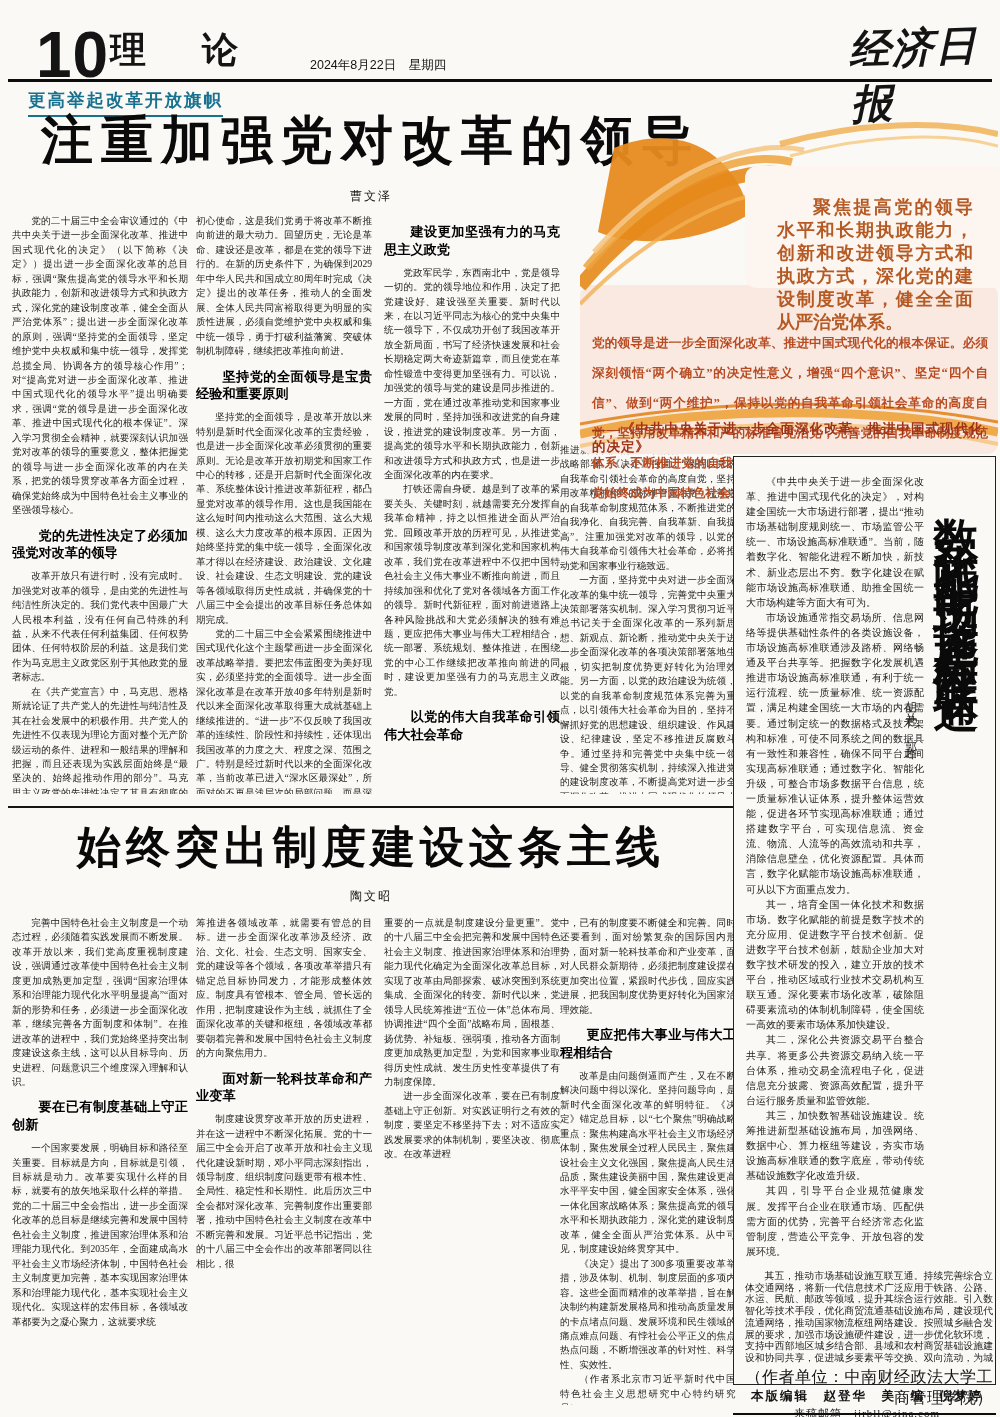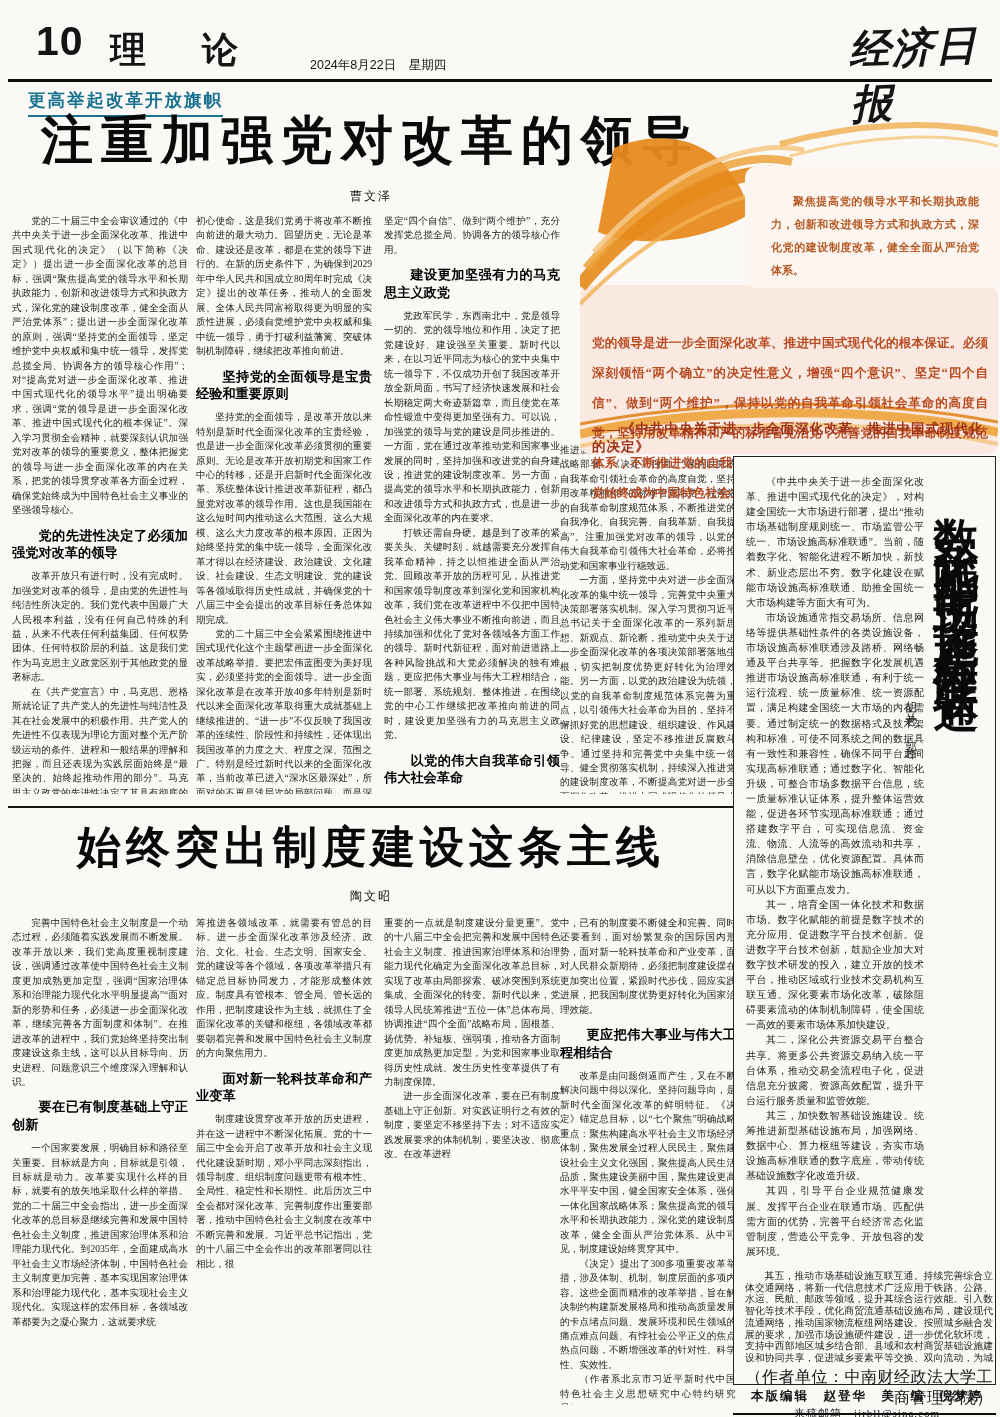--- a/index.html
+++ b/index.html
@@ -16,21 +16,21 @@
   }
   html,body{margin:0;padding:0;background:#e9e8e5;}
   .page{
     position:relative;width:1000px;height:1417px;margin:0 auto;
     background:#faf9f6;overflow:hidden;
     font-family:"Liberation Serif","DejaVu Serif",serif;color:var(--ink);
   }
   .abs{position:absolute;}
   
   .page-num{left:36px;top:18px;font-family:"Liberation Sans","DejaVu Sans",sans-serif;
-    font-weight:900;font-size:41px;letter-spacing:1px;}
+    font-weight:900;font-size:64px;letter-spacing:1px;}
   .section-name{left:110px;top:26px;font-weight:900;font-size:36px;letter-spacing:10px;}
   .edition-date{left:310px;top:57px;font-size:12.5px;font-family:"Liberation Sans","DejaVu Sans",sans-serif;}
   .masthead{left:850px;top:20px;font-size:41px;font-weight:900;font-style:italic;
     letter-spacing:2px;transform:rotate(-2deg);font-family:"Liberation Serif","DejaVu Serif",serif;}
   .rule{background:#0d0d0d;}
   .rule-top{left:8px;top:79px;width:984px;height:3px;}
   .kicker{left:28px;top:88px;font-size:17.5px;font-weight:bold;color:var(--teal);
     letter-spacing:2px;border-bottom:2px solid var(--teal);padding-bottom:3px;}
   
   .a1-title{left:0;top:106px;width:742px;text-align:center;
@@ -46,22 +46,22 @@
   .col h4.b-h{margin:9px 0 7px;font-family:"Liberation Sans","DejaVu Sans",sans-serif;
     font-weight:bold;font-size:13.2px;line-height:1.35;text-indent:2em;color:#000;}
   .a1c{top:214px;width:176px;height:580px;}
   .a1c4{left:560px;top:443px;width:176px;height:351px;}
   
   .qwrap{left:580px;top:118px;width:418px;height:336px;}
   .qwrap svg{position:absolute;left:0;top:0;}
   .qpink{left:0;top:167px;width:418px;height:169px;background:var(--pink);border-radius:10px;}
   .qcard{left:165px;top:48px;width:232px;height:98px;background:var(--cream);
     border-radius:12px;padding:12px 14px;box-sizing:content-box;}
-  .qp1{font-size:11px;font-weight:bold;color:var(--q-orange);line-height:23px;
-    text-align:justify;text-indent:2em;margin:12px;}
+  .qp1{font-size:18px;font-weight:bold;color:var(--q-orange);line-height:23px;
+    text-align:justify;text-indent:2em;margin:18px;}
   .qp2{left:12px;top:210px;width:396px;font-size:12.6px;font-weight:bold;color:var(--q-red);
     line-height:30px;text-align:justify;margin:0;}
   .qattr{left:12px;top:302px;width:396px;font-size:13.5px;font-weight:900;
     color:var(--q-deep);letter-spacing:1px;}
   
   .rule-mid{left:8px;top:806px;width:738px;height:2px;background:#151515;}
   .a2-title{left:0;top:818px;width:742px;text-align:center;font-weight:900;
     font-size:44px;letter-spacing:5px;color:#090909;}
   .a2-byline{left:0;top:888px;}
   .a2c{top:916px;width:176px;height:489px;}
@@ -102,21 +102,20 @@
       <p class="b-p">改革开放只有进行时，没有完成时。加强党对改革的领导，是由党的先进性与纯洁性所决定的。我们党代表中国最广大人民根本利益，没有任何自己特殊的利益，从来不代表任何利益集团、任何权势团体、任何特权阶层的利益。这是我们党作为马克思主义政党区别于其他政党的显著标志。</p>
       <p class="b-p">在《共产党宣言》中，马克思、恩格斯就论证了共产党人的先进性与纯洁性及其在社会发展中的积极作用。共产党人的先进性不仅表现为理论方面对整个无产阶级运动的条件、进程和一般结果的理解和把握，而且还表现为实践层面始终是“最坚决的、始终起推动作用的部分”。马克思主义政党的先进性决定了其具有彻底的革命性，决定了其具有勇于推进改革的基因，必然持续推动、引领人类社会向前发展，及时改革与生产力不相适应的生产关系，不断激发和增强社会活力。</p>
     </div>
   <div class="abs col a1c" style="left:196px">
       <p class="b-pc">初心使命，这是我们党勇于将改革不断推向前进的最大动力。回望历史，无论是革命、建设还是改革，都是在党的领导下进行的。在新的历史条件下，为确保到2029年中华人民共和国成立80周年时完成《决定》提出的改革任务，推动人的全面发展、全体人民共同富裕取得更为明显的实质性进展，必须自觉维护党中央权威和集中统一领导，勇于打破利益藩篱、突破体制机制障碍，继续把改革推向前进。</p>
       <h4 class="b-h">坚持党的全面领导是宝贵经验和重要原则</h4>
       <p class="b-p">坚持党的全面领导，是改革开放以来特别是新时代全面深化改革的宝贵经验，也是进一步全面深化改革必须贯彻的重要原则。无论是改革开放初期党和国家工作中心的转移，还是开启新时代全面深化改革、系统整体设计推进改革新征程，都凸显党对改革的领导作用。这也是我国能在这么短时间内推动这么大范围、这么大规模、这么大力度改革的根本原因。正因为始终坚持党的集中统一领导，全面深化改革才得以在经济建设、政治建设、文化建设、社会建设、生态文明建设、党的建设等各领域取得历史性成就，并确保党的十八届三中全会提出的改革目标任务总体如期完成。</p>
       <p class="b-p">党的二十届三中全会紧紧围绕推进中国式现代化这个主题擘画进一步全面深化改革战略举措。要把宏伟蓝图变为美好现实，必须坚持党的全面领导。进一步全面深化改革是在改革开放40多年特别是新时代以来全面深化改革取得重大成就基础上继续推进的。“进一步”不仅反映了我国改革的连续性、阶段性和持续性，还体现出我国改革的力度之大、程度之深、范围之广。特别是经过新时代以来的全面深化改革，当前改革已进入“深水区最深处”，所面对的不再是浅层次的局部问题，而是深层次的体制机制问题。为确保改革始终沿着正确政治方向前进，既不走封闭僵化的老路，又不走改旗易帜的邪路，就必须更加自觉坚持党的全面领导和党中央集中统一领导，深刻领悟“两个确立”的决定性意义，增强“四个意识”、</p>
     </div>
   <div class="abs col a1c" style="left:384px">
-      <p class="b-pc">坚定“四个自信”、做到“两个维护”，充分发挥党总揽全局、协调各方的领导核心作用。</p>
       <h4 class="b-h">建设更加坚强有力的马克思主义政党</h4>
       <p class="b-p">党政军民学，东西南北中，党是领导一切的。党的领导地位和作用，决定了把党建设好、建设强至关重要。新时代以来，在以习近平同志为核心的党中央集中统一领导下，不仅成功开创了我国改革开放全新局面，书写了经济快速发展和社会长期稳定两大奇迹新篇章，而且使党在革命性锻造中变得更加坚强有力。可以说，加强党的领导与党的建设是同步推进的。一方面，党在通过改革推动党和国家事业发展的同时，坚持加强和改进党的自身建设，推进党的建设制度改革。另一方面，提高党的领导水平和长期执政能力，创新和改进领导方式和执政方式，也是进一步全面深化改革的内在要求。</p>
       <p class="b-p">打铁还需自身硬。越是到了改革的紧要关头、关键时刻，就越需要充分发挥自我革命精神，持之以恒推进全面从严治党。回顾改革开放的历程可见，从推进党和国家领导制度改革到深化党和国家机构改革，我们党在改革进程中不仅把中国特色社会主义伟大事业不断推向前进，而且持续加强和优化了党对各领域各方面工作的领导。新时代新征程，面对前进道路上各种风险挑战和大党必须解决的独有难题，更应把伟大事业与伟大工程相结合，统一部署、系统规划、整体推进，在围绕党的中心工作继续把改革推向前进的同时，建设更加坚强有力的马克思主义政党。</p>
       <h4 class="b-h">以党的伟大自我革命引领伟大社会革命</h4>
     </div>
   <div class="abs col a1c4">
       <p class="b-pc">推进新时代党的建设新的伟大工程”作了战略部署。《决定》强调，“保持以党的自我革命引领社会革命的高度自觉，坚持用改革精神和严的标准管党治党，完善党的自我革命制度规范体系，不断推进党的自我净化、自我完善、自我革新、自我提高”。注重加强党对改革的领导，以党的伟大自我革命引领伟大社会革命，必将推动党和国家事业行稳致远。</p>
       <p class="b-p">一方面，坚持党中央对进一步全面深化改革的集中统一领导，完善党中央重大决策部署落实机制。深入学习贯彻习近平总书记关于全面深化改革的一系列新思想、新观点、新论断，推动党中央关于进一步全面深化改革的各项决策部署落地生根，切实把制度优势更好转化为治理效能。另一方面，以党的政治建设为统领，以党的自我革命制度规范体系完善为重点，以引领伟大社会革命为目的，坚持不懈抓好党的思想建设、组织建设、作风建设、纪律建设，坚定不移推进反腐败斗争。通过坚持和完善党中央集中统一领导、健全贯彻落实机制，持续深入推进党的建设制度改革，不断提高党对进一步全面深化改革、推进中国式现代化的领导水平。</p>
     </div>
 

